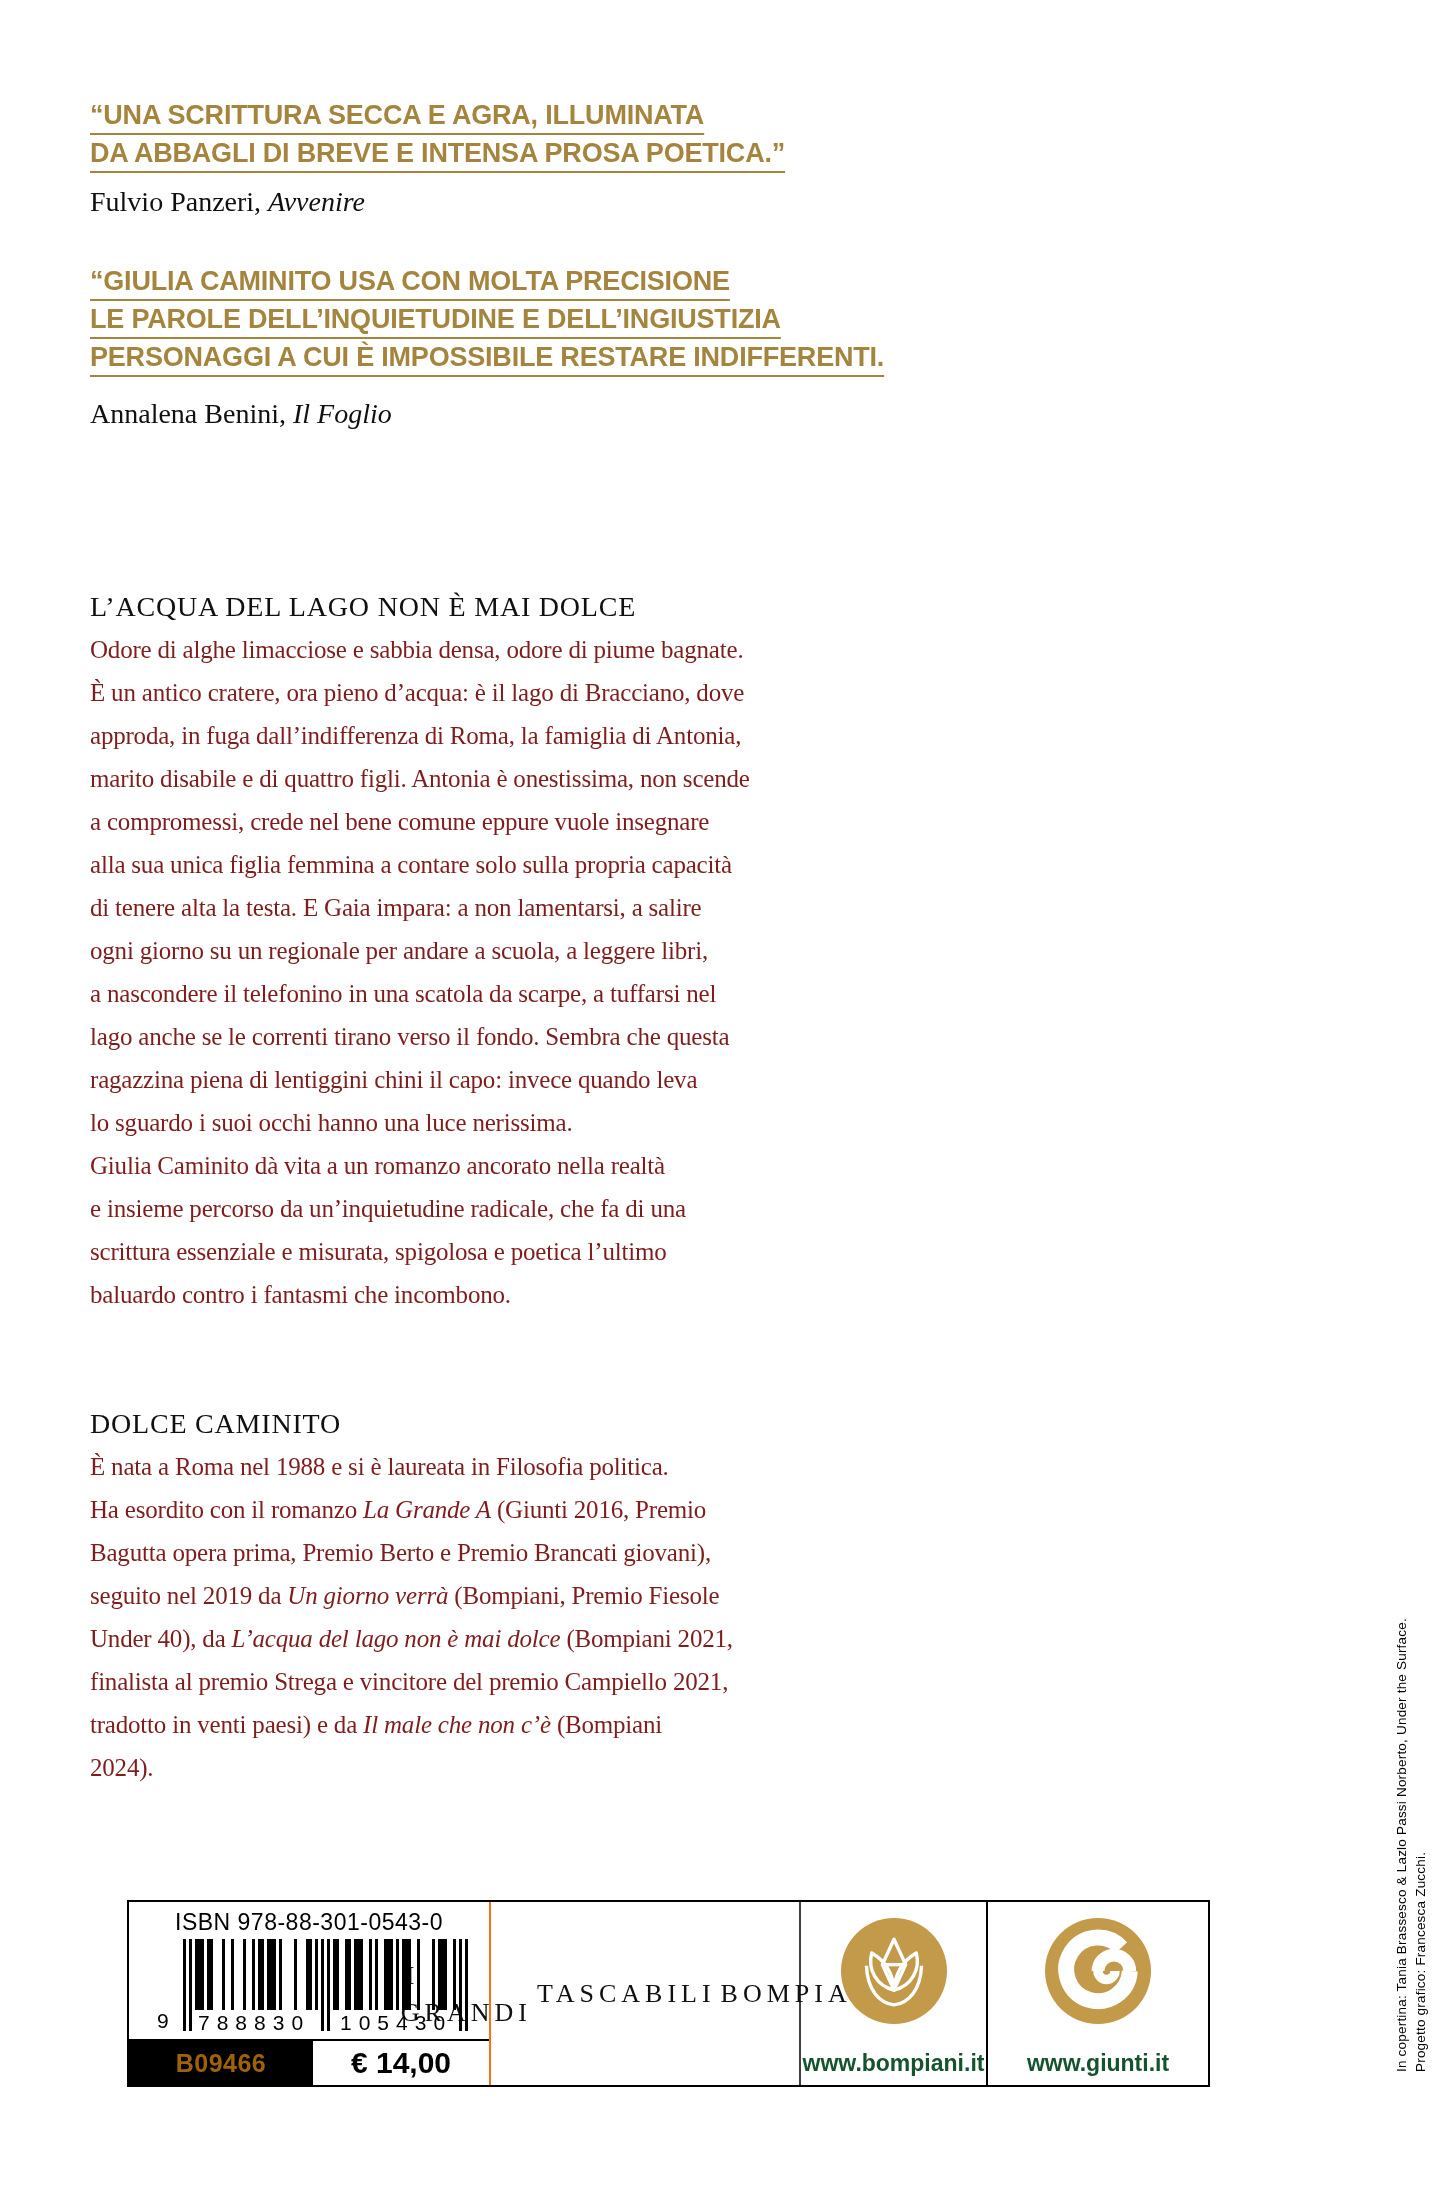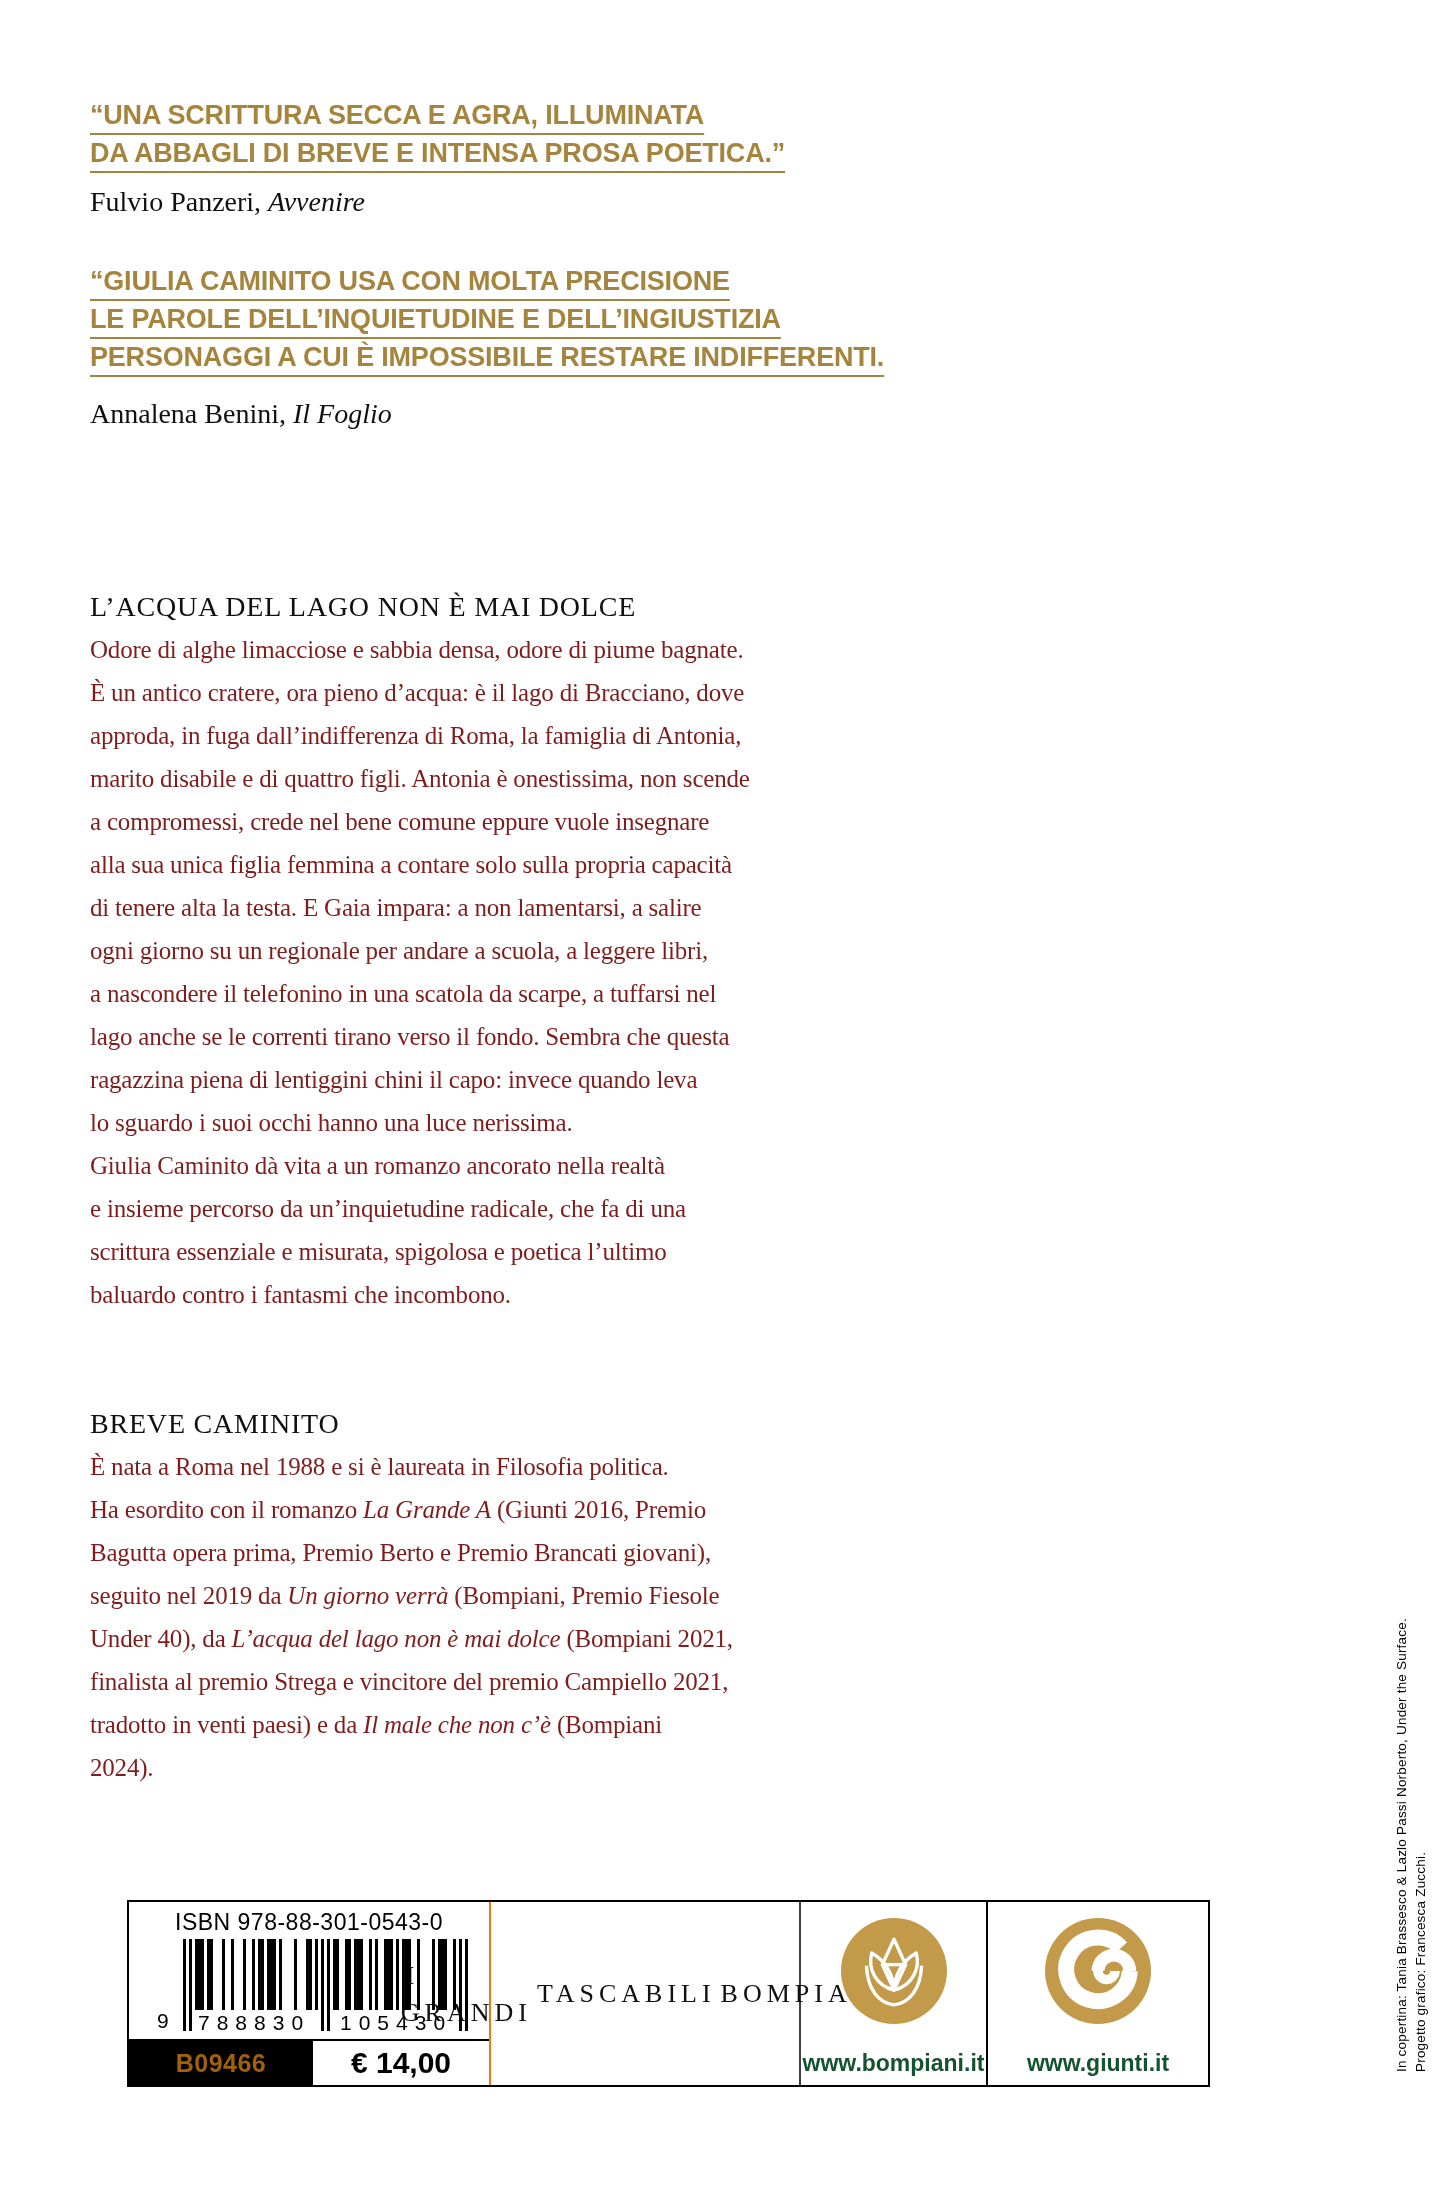--- a/index.html
+++ b/index.html
@@ -105,21 +105,21 @@
         <div class="line">ragazzina piena di lentiggini chini il capo: invece quando leva</div>
         <div class="line">lo sguardo i suoi occhi hanno una luce nerissima.</div>
         <div class="line">Giulia Caminito dà vita a un romanzo ancorato nella realtà</div>
         <div class="line">e insieme percorso da un’inquietudine radicale, che fa di una</div>
         <div class="line">scrittura essenziale e misurata, spigolosa e poetica l’ultimo</div>
         <div class="line">baluardo contro i fantasmi che incombono.</div>
       </div>
   </section>
 
   <section class="bio">
-    <div class="bio-heading">BREVE CAMINITO</div>
+    <div class="bio-heading">DOLCE CAMINITO</div>
     <div class="body-lines">
         <div class="line">È nata a Roma nel 1988 e si è laureata in Filosofia politica.</div>
         <div class="line"><span>Ha esordito con il romanzo </span><em>La Grande A</em><span> (Giunti 2016, Premio</span></div>
         <div class="line">Bagutta opera prima, Premio Berto e Premio Brancati giovani),</div>
         <div class="line"><span>seguito nel 2019 da </span><em>Un giorno verrà</em><span> (Bompiani, Premio Fiesole</span></div>
         <div class="line"><span>Under 40), da </span><em>L’acqua del lago non è mai dolce</em><span> (Bompiani 2021,</span></div>
         <div class="line">finalista al premio Strega e vincitore del premio Campiello 2021,</div>
         <div class="line"><span>tradotto in venti paesi) e da </span><em>Il male che non c’è</em><span> (Bompiani</span></div>
         <div class="line">2024).</div>
       </div>

